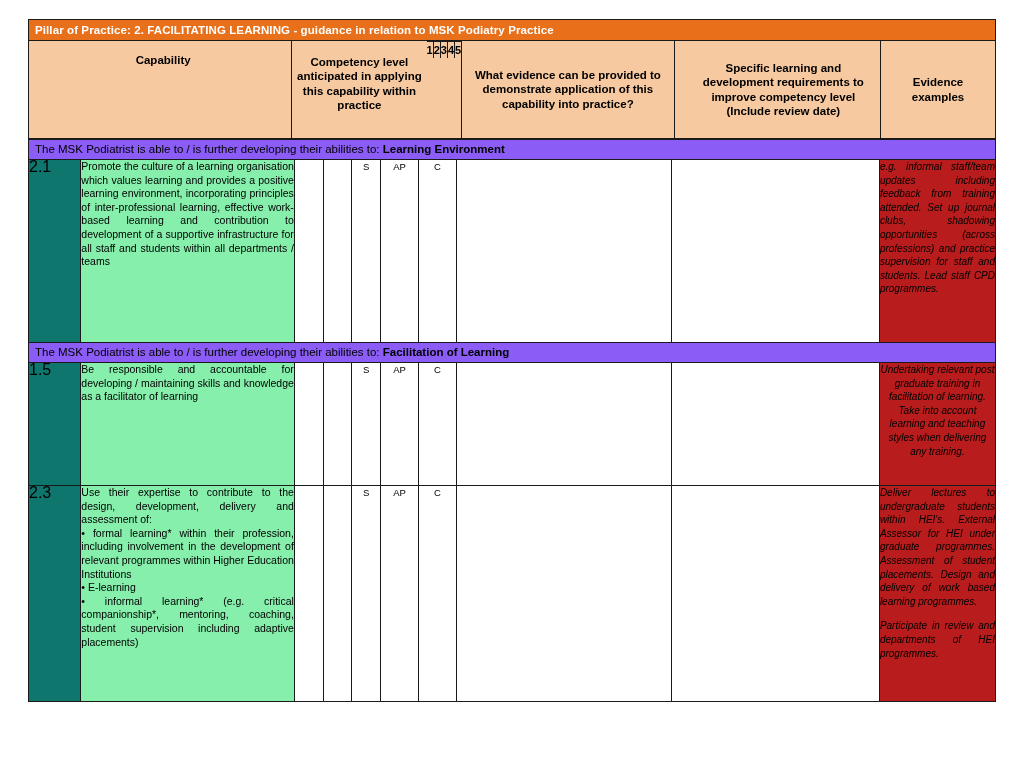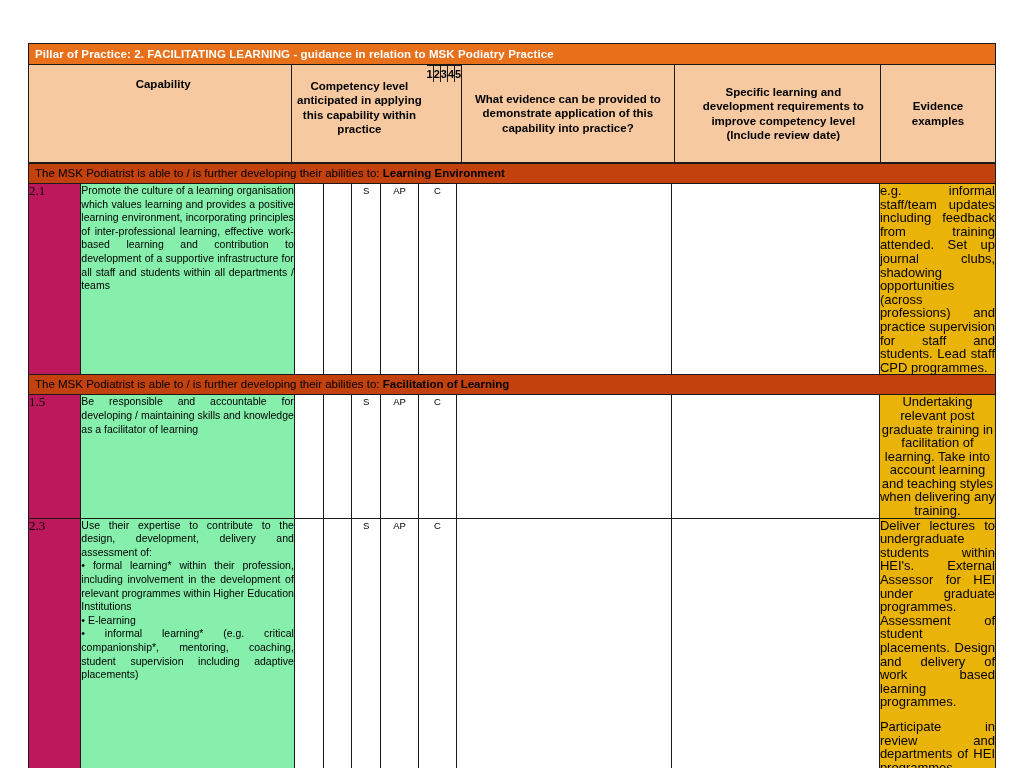--- a/index.html
+++ b/index.html
@@ -13,21 +13,20 @@
     font-family: "Liberation Sans", sans-serif;
     color: #000000;
     overflow: hidden;
   }
 
   #page {
     position: relative;
     width: 1024px;
     height: 731px;
     background: #ffffff;
-    margin-top: 24px;
   }
 
   
   .header-table {
     position: absolute;
     left: 28px;
     top: 19px;
     width: 968px;
     border-collapse: collapse;
     table-layout: fixed;
@@ -103,58 +102,58 @@
     width: 968px;
     border-collapse: collapse;
     table-layout: fixed;
   }
   .body-table td {
     border: 1px solid #1a1a1a;
     vertical-align: top;
     padding: 0;
   }
   .section-row td {
-    background: #c2410c;
+    background: #8b5cf6;
     font-size: 11.5px;
     line-height: 15px;
     padding: 2px 0 2px 6px;
     height: 15px;
     white-space: nowrap;
     border: 1px solid #1a1a1a;
   }
   .section-row td b { font-weight: bold; }
 
   .num-cell {
-    font-size: 13px;
+    font-size: 16px;
     line-height: 13px;
     padding: 9px 0 0 6px;
-    background: #be185d;
-    font-family: Liberation Serif, serif;
+    background: #0f766e;
   }
   .cap-cell {
     font-size: 10.5px;
     line-height: 13.6px;
     padding: 9px 6px 4px 6px;
     text-align: justify;
     background: #86efac;
   }
   .lvl-cell {
     background: #ffffff;
     text-align: center;
     font-size: 9.5px;
     line-height: 13px;
     padding-top: 9px;
   }
   .blank-cell { background: #ffffff; }
   .ev-cell {
-    background: #eab308;
-    font-size: 13px;
+    background: #b91c1c;
+    font-size: 10px;
     line-height: 13.6px;
     padding: 9px 6px 4px 6px;
     text-align: justify;
+    font-style: italic;
   }
   .ev-cell p { margin: 0; }
   .ev-cell p + p { margin-top: 11px; }
 </style>
 </head>
 <body>
 
 <div id="page">
 
   <table class="header-table">

